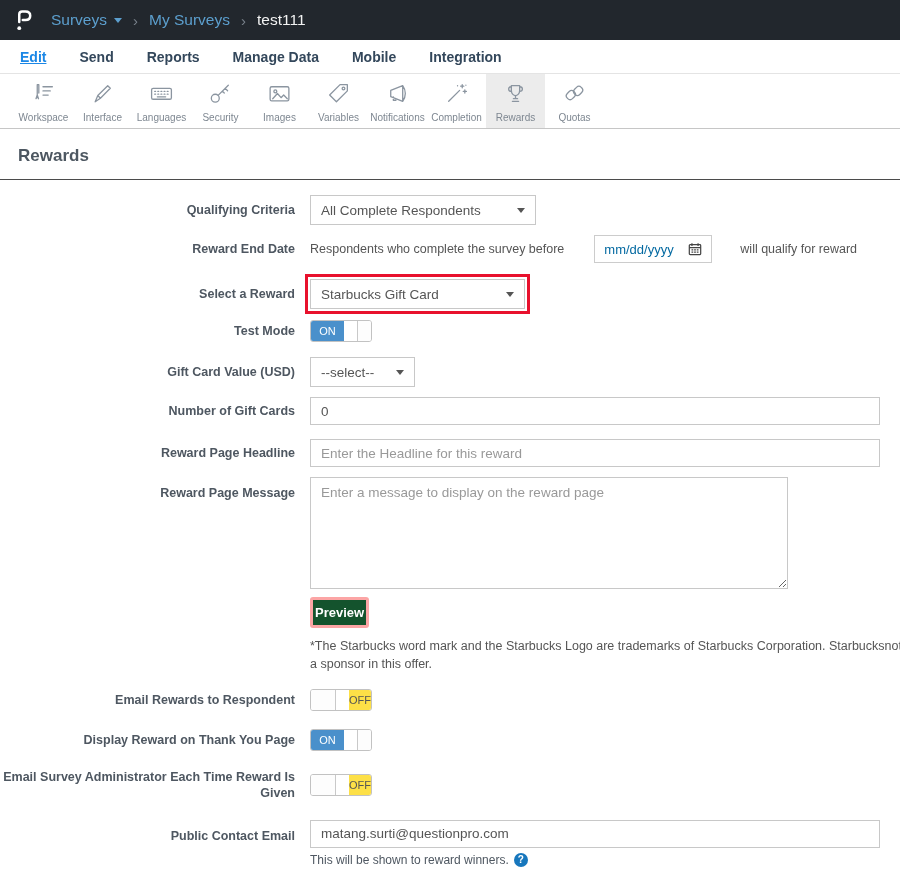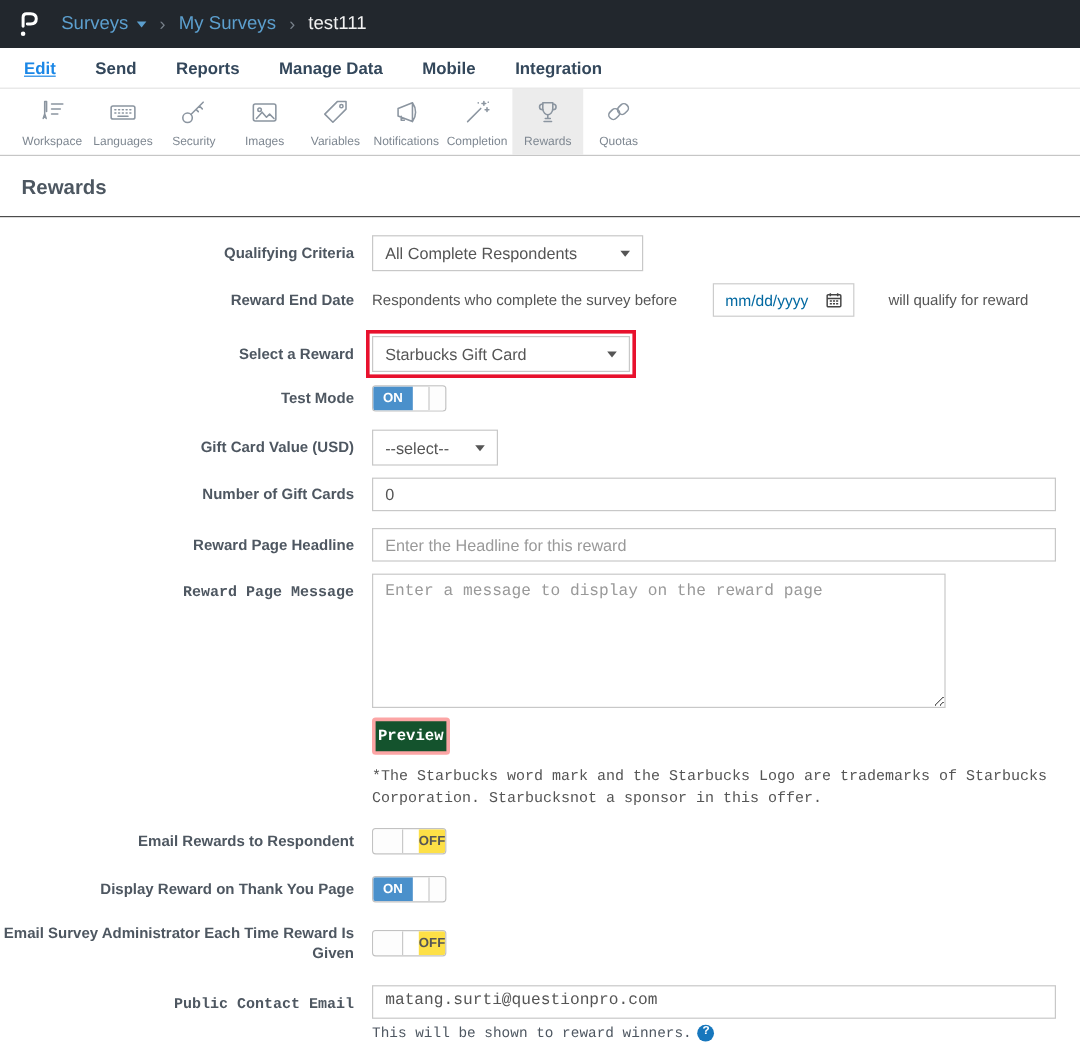--- a/index.html
+++ b/index.html
@@ -27,21 +27,21 @@
   .tb-icon svg { width:25px; height:25px; stroke:#8b95a0; fill:none; stroke-width:1.25;
     stroke-linecap:round; stroke-linejoin:round; }
   .tb-label { display:block; font-size:10px; color:#7e8791; margin-top:2px; }
 
   
   .page-title { font-size:17px; font-weight:bold; color:#4d5761; margin:17px 0 13px 18px; }
   .title-rule { border:none; border-top:1px solid #4b4b4b; margin:0 0 15px; }
 
   
   .row { display:flex; align-items:center; margin-bottom:10px; }
-  .row.top { align-items:flex-start;font-family:Liberation Mono, monospace; }
+  .row.top { align-items:flex-start; }
   .lbl { width:310px; min-width:310px; text-align:right; font-size:12.5px; font-weight:bold;
     color:#4e5761; padding-right:15px; line-height:1.3; }
   .ctl { flex:1; display:flex; align-items:center; }
 
   .selectbox { height:30px; border:1px solid #c8c8c8; background:#fff; display:inline-flex;
     align-items:center; justify-content:space-between; padding:0 10px; font-size:13.5px; color:#555; cursor:pointer; }
   .sel-arrow { width:0; height:0; border-left:4px solid transparent; border-right:4px solid transparent;
     border-top:5px solid #555; margin-left:12px; }
 
   .txt { height:28px; width:570px; border:1px solid #c8c8c8; padding:0 10px; font-size:13.5px;
@@ -50,21 +50,21 @@
   .ta { width:478px; height:112px; border:1px solid #c8c8c8; padding:7px 10px; font-size:13.5px;
     color:#555; font-family:inherit; resize:vertical; }
 
   .datebox { width:118px; height:28px; border:1px solid #ccc; display:inline-flex; align-items:center;
     justify-content:space-between; padding:0 9px; font-size:13px; color:#0369a1; cursor:text; }
   .inline-note { font-size:12.5px; color:#555; }
 
   .red-outline { display:inline-block; border:3px solid #e8112d; padding:2px; margin-left:-5px; }
 
   .toggle { display:inline-flex; width:62px; height:22px; border:1px solid #c2c2c2; border-radius:3px;
-    overflow:hidden; font-size:11px; font-weight:bold; cursor:pointer;gap:13px; }
+    overflow:hidden; font-size:11px; font-weight:normal; cursor:pointer;gap:13px; }
   .t-on  { background:#4a90cb; color:#fff; width:33px; display:flex; align-items:center; justify-content:center; }
   .toggle.on .t-knob { flex:1; background:#fdfdfd; border-left:1px solid #c9c9c9; }
   .toggle.off .t-knob { width:27px; background:#fdfdfd; border-right:1px solid #c9c9c9; }
   .t-off { flex:1; background:#fde047; color:#555; display:flex; align-items:center; justify-content:center; }
 
   .btn { background:#14532d; color:#fff; border:3px solid #fca5a5; border-radius:3px; font-weight:bold;
     font-size:13px; padding:5px 2px; font-family:inherit; cursor:pointer; }
 
   .disclaimer { width:600px; font-size:12.5px; color:#555; line-height:1.4; margin-top:10px; }
   .helper { font-size:12px; color:#4e5761; margin-top:5px; display:flex; align-items:center; }
@@ -110,20 +110,28 @@
   <div class="tb-item">
     <span class="tb-icon">
       <svg viewBox="0 0 24 24">
           <path d="M6 3.5 v10 l-1.2 3.5 L6 14.8 7.2 17 6 13.5 v-10 h1.5 v8"></path>
       <path d="M11.5 5.5 h9 M11.5 9.5 h7 M11.5 13.5 h5"></path>
         </svg>
     </span>
     <span class="tb-label">Workspace</span>
   </div>
 
+  <div class="tb-item">
+    <span class="tb-icon">
+      <svg viewBox="0 0 24 24">
+          <path d="M5 20 l2.5-6 L17 4.5 l2.5 2.5 L10 16.5 Z M7.5 14 l2.5 2.5"></path>
+        </svg>
+    </span>
+    <span class="tb-label">Interface</span>
+  </div>
 
   <div class="tb-item">
     <span class="tb-icon">
       <svg viewBox="0 0 24 24">
           <rect x="2.5" y="7" width="19" height="10.5" rx="1.5"></rect>
       <path d="M5.5 10 h.8 M8.5 10 h.8 M11.5 10 h.8 M14.5 10 h.8 M17.5 10 h.8 M5.5 12.6 h.8 M8.5 12.6 h.8 M11.5 12.6 h.8 M14.5 12.6 h.8 M17.5 12.6 h.8 M8 15.2 h8"></path>
         </svg>
     </span>
     <span class="tb-label">Languages</span>
   </div>

